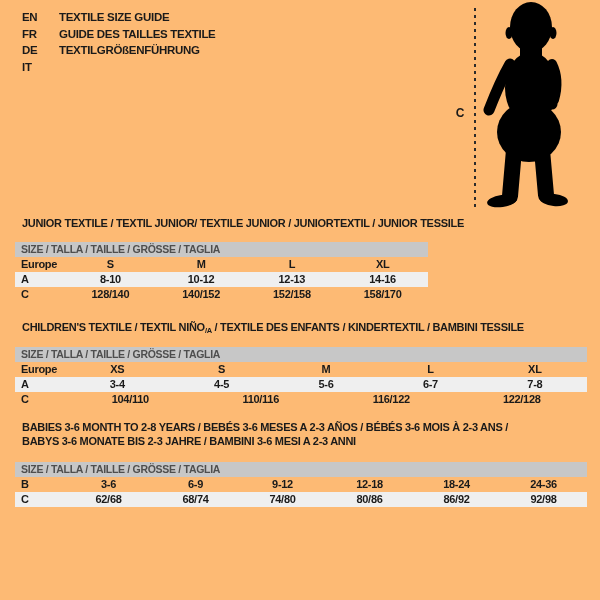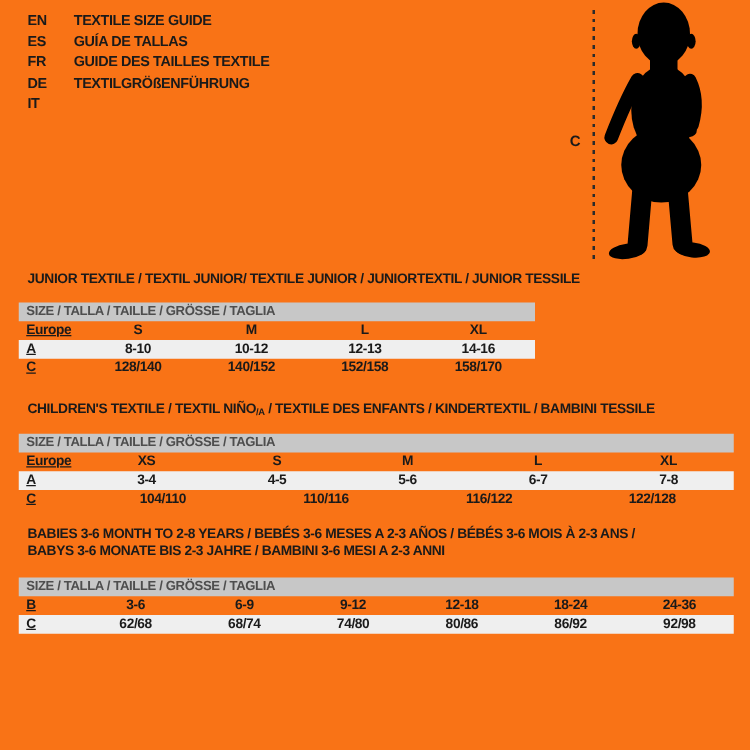--- a/index.html
+++ b/index.html
@@ -1,17 +1,17 @@
 <!DOCTYPE html>
 <html><head>
 <meta charset="utf-8">
 <style>
   html,body{margin:0;padding:0;background:#fff;}
   .canvas{
-    position:relative;width:600px;height:600px;background:#f97316;overflow:hidden;
+    position:relative;width:600px;height:600px;background:#fdba74;overflow:hidden;
     font-family:"Liberation Sans",sans-serif;font-weight:bold;color:#1a1a1a;
     letter-spacing:-0.3px;
   }
   
   .lang-block{position:absolute;left:22px;top:9px;}
   .lang-row{display:flex;height:16.5px;align-items:center;font-size:11.5px;}
   .lang-code{width:37px;flex:none;}
   
   .height-line{
     position:absolute;left:474px;top:8px;width:2px;height:202px;
@@ -20,38 +20,34 @@
   .height-label{position:absolute;left:452px;top:106px;width:16px;text-align:center;font-size:12px;}
   .baby-svg{position:absolute;left:478px;top:0;width:100px;height:215px;}
   
   .sec-title{position:absolute;left:22px;font-size:11px;white-space:nowrap;text-align:center;}
   .sub{font-size:7.5px;vertical-align:-2px;}
   
   .size-table{position:absolute;}
   .bar{height:15px;line-height:15px;background:#c7c7c7;color:#4e4e4e;font-size:10.5px;padding-left:6px;box-sizing:border-box;}
   .trow{display:flex;height:15px;line-height:15px;font-size:11px;}
   .trow.stripe{background:#efefef;}
-  .c0{width:50px;flex:none;padding-left:6px;box-sizing:border-box;text-decoration:underline;}
+  .c0{width:50px;flex:none;padding-left:6px;box-sizing:border-box;}
   .cx{flex:1;text-align:center;}
   
   .notes{position:absolute;left:21px;top:535px;font-size:10.5px;line-height:16.3px;}
 </style>
 </head>
 <body>
 
 <div class="canvas">
 
   <div class="lang-block">
     <div class="lang-row">
       <span class="lang-code">EN</span>
       <span class="lang-label">TEXTILE SIZE GUIDE</span>
-    </div>
-    <div class="lang-row">
-      <span class="lang-code">ES</span>
-      <span class="lang-label">GUÍA DE TALLAS</span>
     </div>
     <div class="lang-row">
       <span class="lang-code">FR</span>
       <span class="lang-label">GUIDE DES TAILLES TEXTILE</span>
     </div>
     <div class="lang-row">
       <span class="lang-code">DE</span>
       <span class="lang-label">TEXTILGRÖßENFÜHRUNG</span>
     </div>
     <div class="lang-row">

